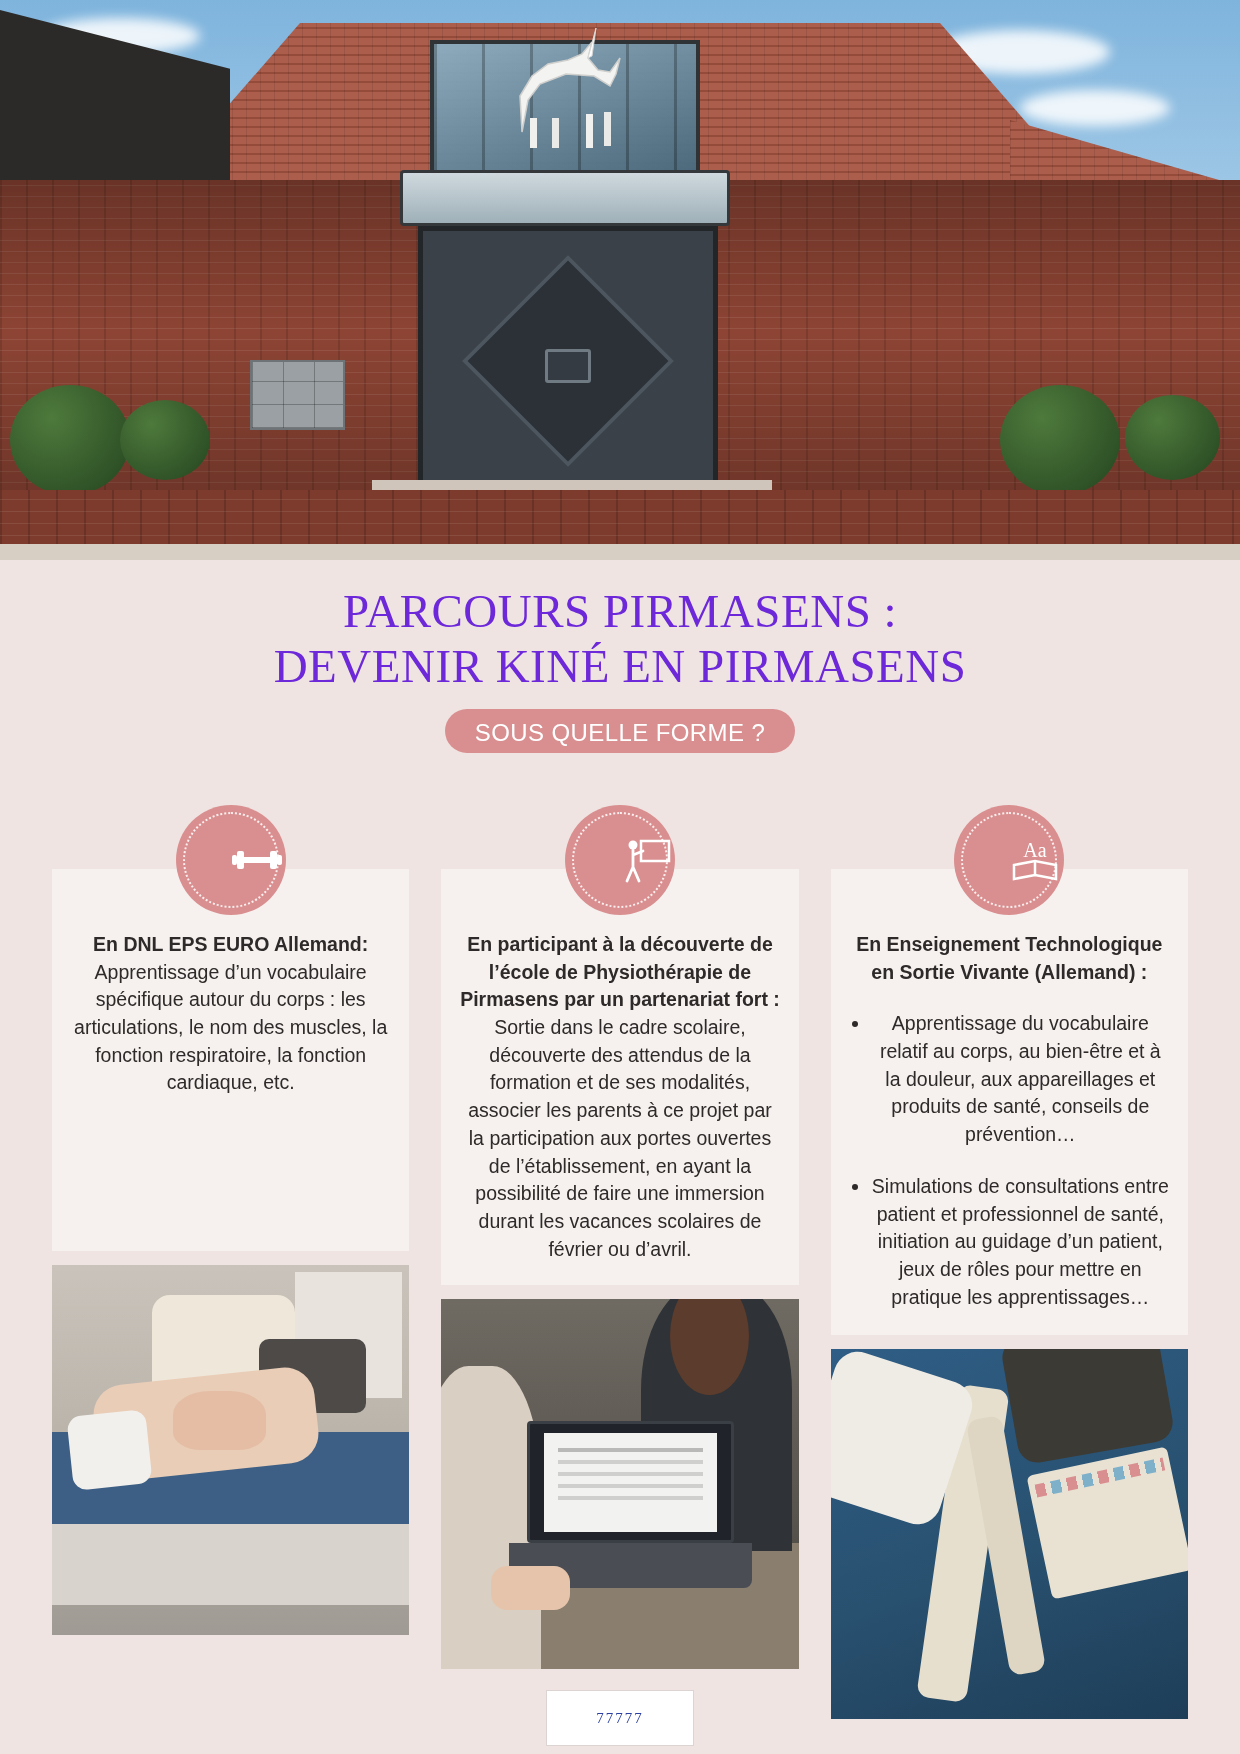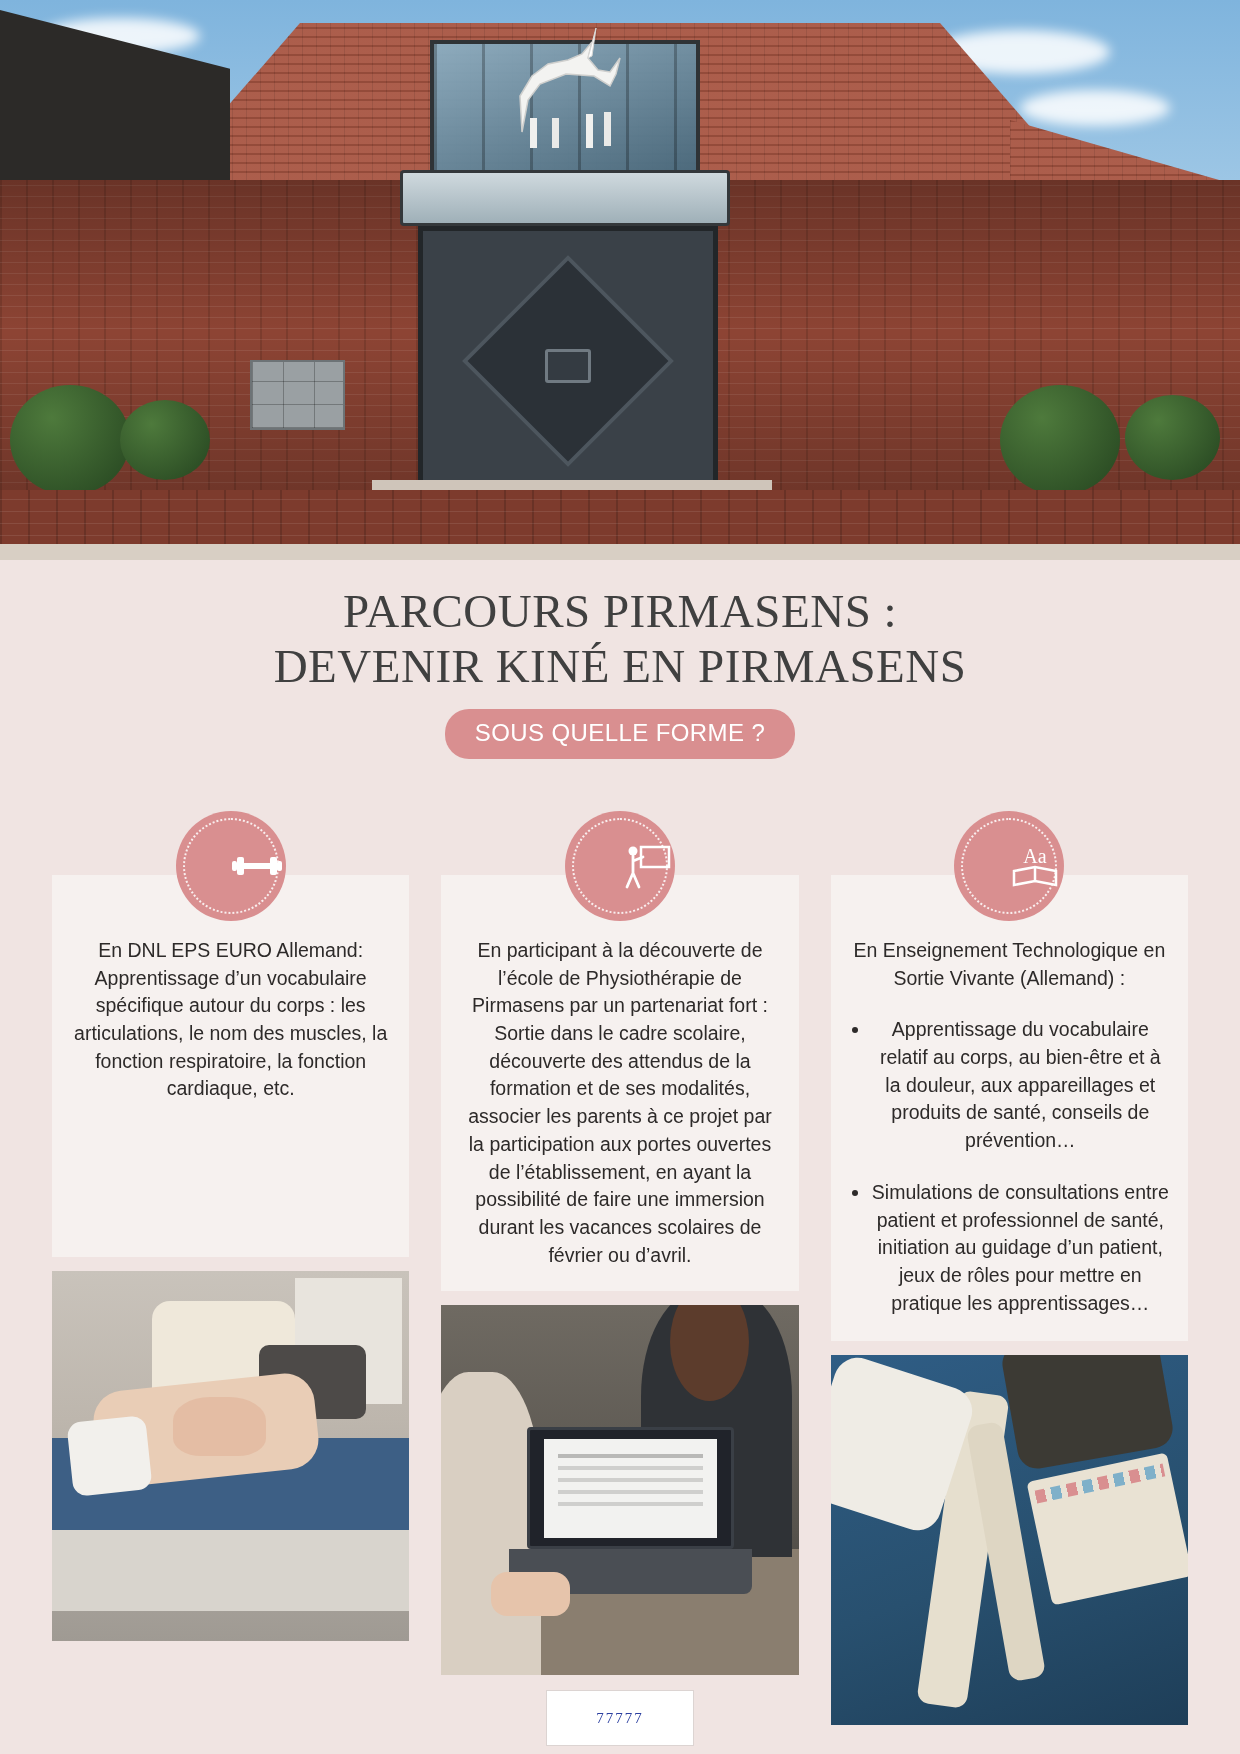--- a/index.html
+++ b/index.html
@@ -123,27 +123,27 @@
     position:absolute; right:0; top:215px; width:175px; height:190px;
     background:#c9b7a8;
     background-image:repeating-linear-gradient(0deg, rgba(0,0,0,.15) 0 2px, transparent 2px 26px),
                      repeating-linear-gradient(90deg, rgba(0,0,0,.12) 0 2px, transparent 2px 22px);
   }
 
   
   .title-wrap { text-align:center; margin-top:24px; }
   .title {
     font-family:"Liberation Serif", serif;
-    font-size:47px; line-height:1.16; color:#404040;
+    font-size:47px; line-height:1.16; color:#6d28d9;
     letter-spacing:.5px; font-weight:400;
   }
   .pill {
     display:inline-block; margin-top:16px;
     background:#d98f90; color:#fff;
-    font-size:24px; padding:10px 30px 12px; border-radius:24px;
+    font-size:24px; padding:10px 30px 6px; border-radius:24px;
     letter-spacing:.4px;
   }
 
   
   .cols {
     position:relative;
     display:flex; gap:32px;
     padding:0 52px;
     margin-top:52px;
     align-items:flex-start;
@@ -163,21 +163,21 @@
   .card {
     background:#f6f1ef;
     margin-top:-46px;
     padding:62px 18px 22px;
     text-align:center;
     color:#2d2a29;
     font-size:19.5px;
     line-height:1.42;
     min-height:382px;
   }
-  .card b { font-weight:400; }
+  .card b { font-weight:700; }
   .card ul { margin:0; padding-left:22px; text-align:center; list-style-position:outside; }
   .card li { margin-bottom:2px; text-align:center;margin-top:24px; }
   .photo {
     margin-top:14px; height:370px; width:100%;
     position:relative; overflow:hidden; background:#30506e;
   }
 
   
   .p1-bg { position:absolute; inset:0; background:linear-gradient(180deg,#c9c3bb 0%, #bdb6ad 40%, #9f9a93 100%); }
   .p1-table { position:absolute; left:-6%; top:45%; width:112%; height:40%; background:#3d5f85; border-radius:8px; }

